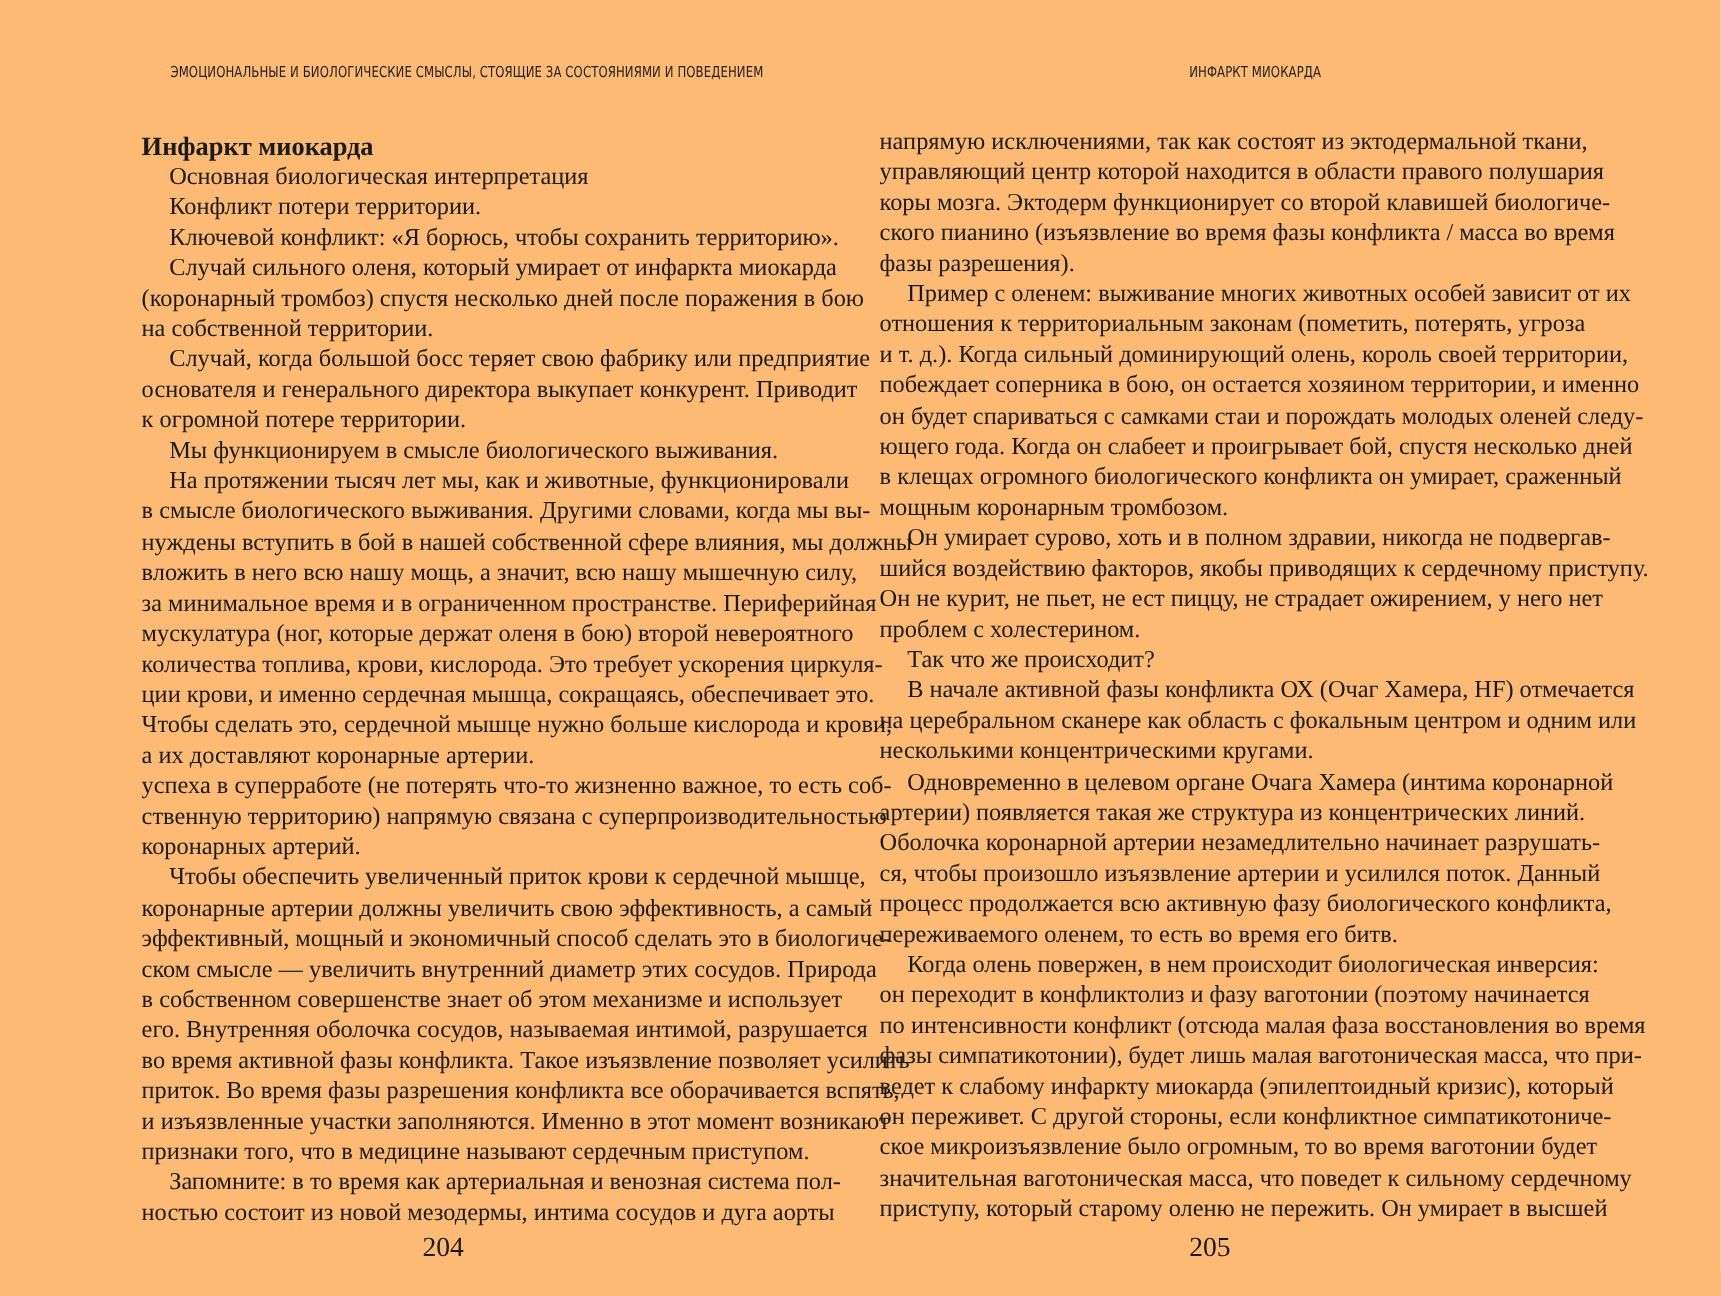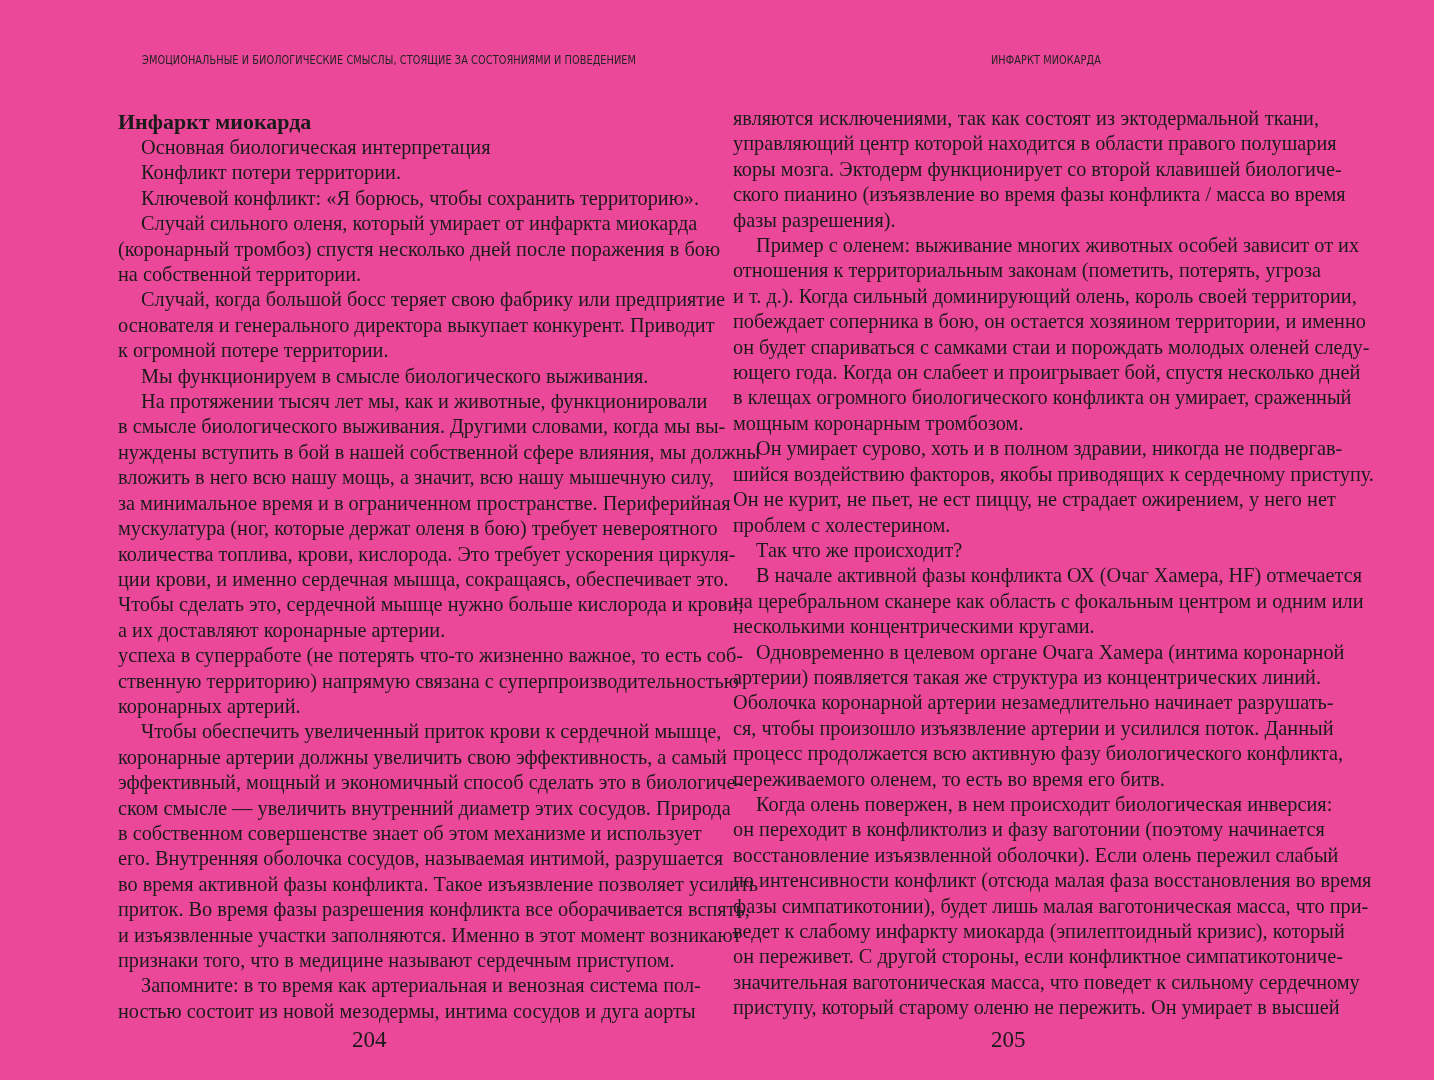--- a/index.html
+++ b/index.html
@@ -1,17 +1,17 @@
 <!DOCTYPE html>
 <html><head>
 <meta charset="utf-8">
 <style>
   html, body { margin: 0; padding: 0; background: #ffffff; }
   body { width: 1434px; height: 1080px; position: relative; overflow: hidden; color: #1a1a1a; }
-  .spread { position: absolute; inset: 0; background: #ec4899; }
+  .spread { position: absolute; inset: 0; background: #fdba74; }
   .page { position: absolute; top: 0; height: 1080px; }
   .page.left { left: 0; width: 717px; }
   .page.right { left: 717px; width: 717px; }
   .running-head {
     position: absolute; top: 52px;
     font-family: "DejaVu Sans", sans-serif;
     font-size: 12.5px; letter-spacing: 0.1px;
     transform: scaleX(0.78); transform-origin: left top;
     white-space: nowrap; color: #222;
   }
@@ -57,21 +57,21 @@
       <span class="line last">на собственной территории.</span>
       <span class="line indent">Случай, когда большой босс теряет свою фабрику или предприятие</span>
       <span class="line">основателя и генерального директора выкупает конкурент. Приводит</span>
       <span class="line last">к огромной потере территории.</span>
       <span class="line last indent"><b>Мы функционируем в смысле биологического выживания.</b></span>
       <span class="line indent">На протяжении тысяч лет мы, как и животные, функционировали</span>
       <span class="line">в смысле биологического выживания. Другими словами, когда мы вы-</span>
       <span class="line">нуждены вступить в бой в нашей собственной сфере влияния, мы должны</span>
       <span class="line">вложить в него всю нашу мощь, а значит, всю нашу мышечную силу,</span>
       <span class="line">за минимальное время и в ограниченном пространстве. Периферийная</span>
-      <span class="line">мускулатура (ног, которые держат оленя в бою) требует невероятного</span>
+      <span class="line">мускулатура (ног, которые держат оленя в бою) второй невероятного</span>
       <span class="line">количества топлива, крови, кислорода. Это требует ускорения циркуля-</span>
       <span class="line">ции крови, и именно сердечная мышца, сокращаясь, обеспечивает это.</span>
       <span class="line">Чтобы сделать это, сердечной мышце нужно больше кислорода и крови,</span>
       <span class="line last">а их доставляют коронарные артерии.</span>
       <span class="line">успеха в суперработе (не потерять что-то жизненно важное, то есть соб-</span>
       <span class="line">ственную территорию) напрямую связана с суперпроизводительностью</span>
       <span class="line last">коронарных артерий.</span>
       <span class="line indent">Чтобы обеспечить увеличенный приток крови к сердечной мышце,</span>
       <span class="line">коронарные артерии должны увеличить свою эффективность, а самый</span>
       <span class="line">эффективный, мощный и экономичный способ сделать это в биологиче-</span>
@@ -84,21 +84,21 @@
       <span class="line last">признаки того, что в медицине называют сердечным приступом.</span>
       <span class="line indent"><b>Запомните</b><span>: </span><span>в то время как артериальная и венозная система пол-</span></span>
       <span class="line">ностью состоит из новой мезодермы, интима сосудов и дуга аорты</span>
     </div>
     <div class="folio">204</div>
   </div>
 
   <div class="page right">
     <div class="running-head">ИНФАРКТ МИОКАРДА</div>
     <div class="body-text">
-      <span class="line">являются исключениями, так как состоят из эктодермальной ткани,</span>
+      <span class="line">напрямую исключениями, так как состоят из эктодермальной ткани,</span>
       <span class="line">управляющий центр которой находится в области правого полушария</span>
       <span class="line">коры мозга. Эктодерм функционирует со второй клавишей биологиче-</span>
       <span class="line">ского пианино (изъязвление во время фазы конфликта / масса во время</span>
       <span class="line last">фазы разрешения).</span>
       <span class="line indent"><b>Пример</b><span> с оленем: выживание многих животных особей зависит от их</span></span>
       <span class="line">отношения к территориальным законам (пометить, потерять, угроза</span>
       <span class="line">и т. д.). Когда сильный доминирующий олень, король своей территории,</span>
       <span class="line">побеждает соперника в бою, он остается хозяином территории, и именно</span>
       <span class="line">он будет спариваться с самками стаи и порождать молодых оленей следу-</span>
       <span class="line">ющего года. Когда он слабеет и проигрывает бой, спустя несколько дней</span>
@@ -113,24 +113,24 @@
       <span class="line">на церебральном сканере как область с фокальным центром и одним или</span>
       <span class="line last">несколькими концентрическими кругами.</span>
       <span class="line indent">Одновременно в целевом органе Очага Хамера (интима коронарной</span>
       <span class="line">артерии) появляется такая же структура из концентрических линий.</span>
       <span class="line">Оболочка коронарной артерии незамедлительно начинает разрушать-</span>
       <span class="line">ся, чтобы произошло изъязвление артерии и усилился поток. Данный</span>
       <span class="line">процесс продолжается всю активную фазу биологического конфликта,</span>
       <span class="line last">переживаемого оленем, то есть во время его битв.</span>
       <span class="line indent">Когда олень повержен, в нем происходит биологическая инверсия:</span>
       <span class="line">он переходит в конфликтолиз и фазу ваготонии (поэтому начинается</span>
-      <span class="line">восстановление изъязвленной оболочки). Если олень пережил слабый</span>
       <span class="line">по интенсивности конфликт (отсюда малая фаза восстановления во время</span>
       <span class="line">фазы симпатикотонии), будет лишь малая ваготоническая масса, что при-</span>
       <span class="line">ведет к слабому инфаркту миокарда (эпилептоидный кризис), который</span>
       <span class="line">он переживет. С другой стороны, если конфликтное симпатикотониче-</span>
+      <span class="line">ское микроизъязвление было огромным, то во время ваготонии будет</span>
       <span class="line">значительная ваготоническая масса, что поведет к сильному сердечному</span>
       <span class="line">приступу, который старому оленю не пережить. Он умирает в высшей</span>
     </div>
     <div class="folio">205</div>
   </div>
 
 </div>
 
 </body></html>

